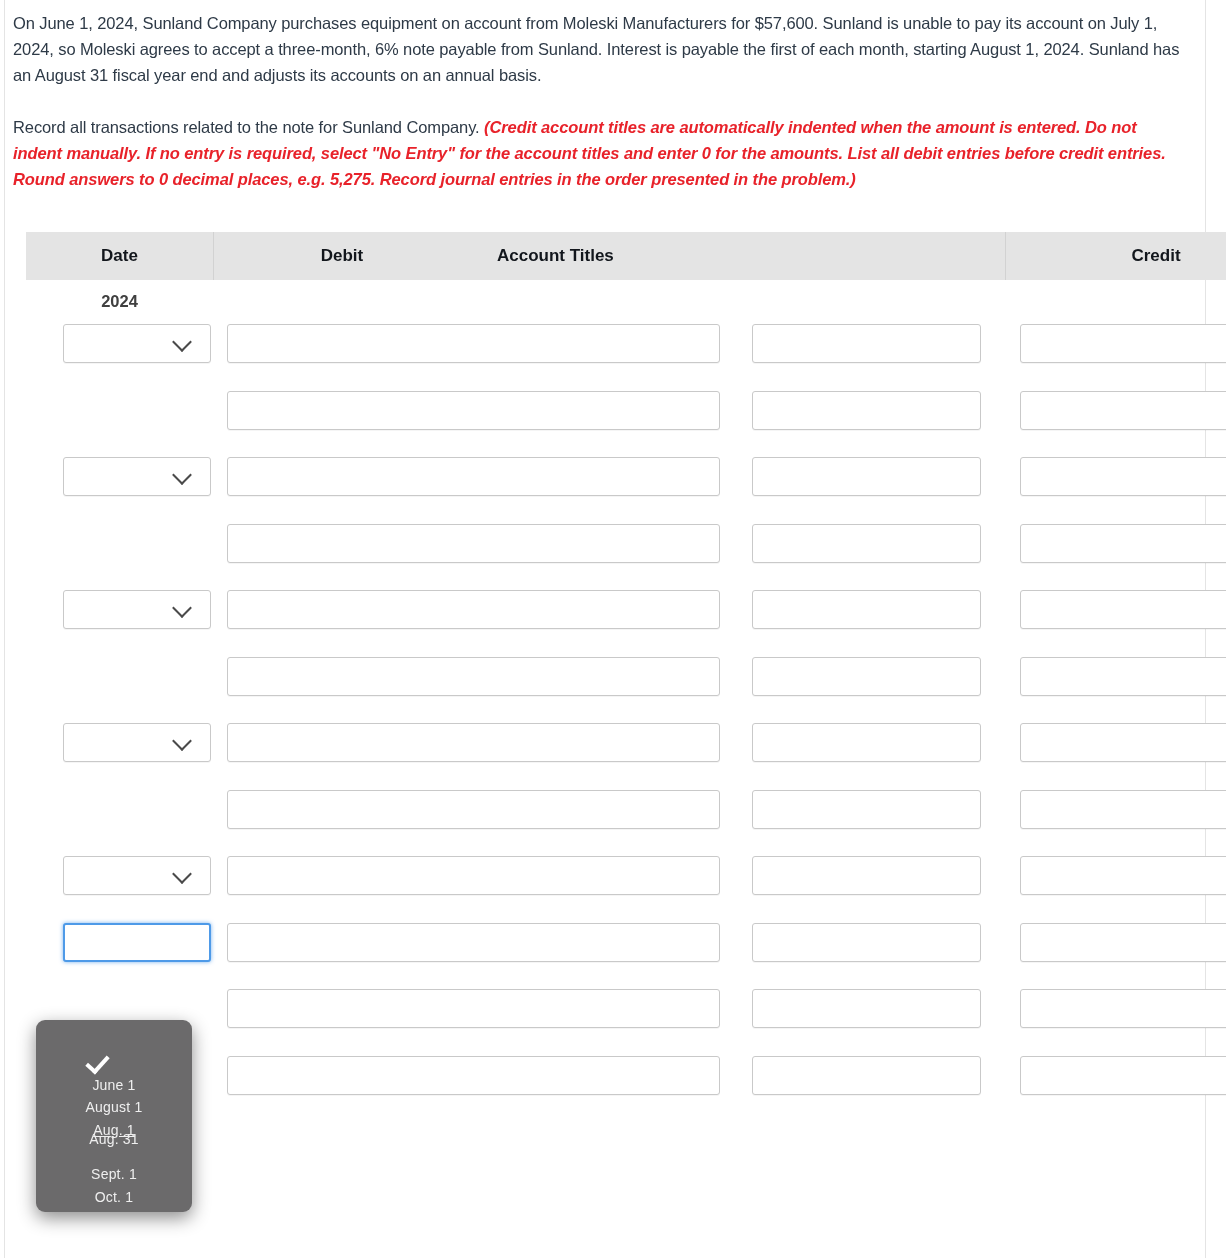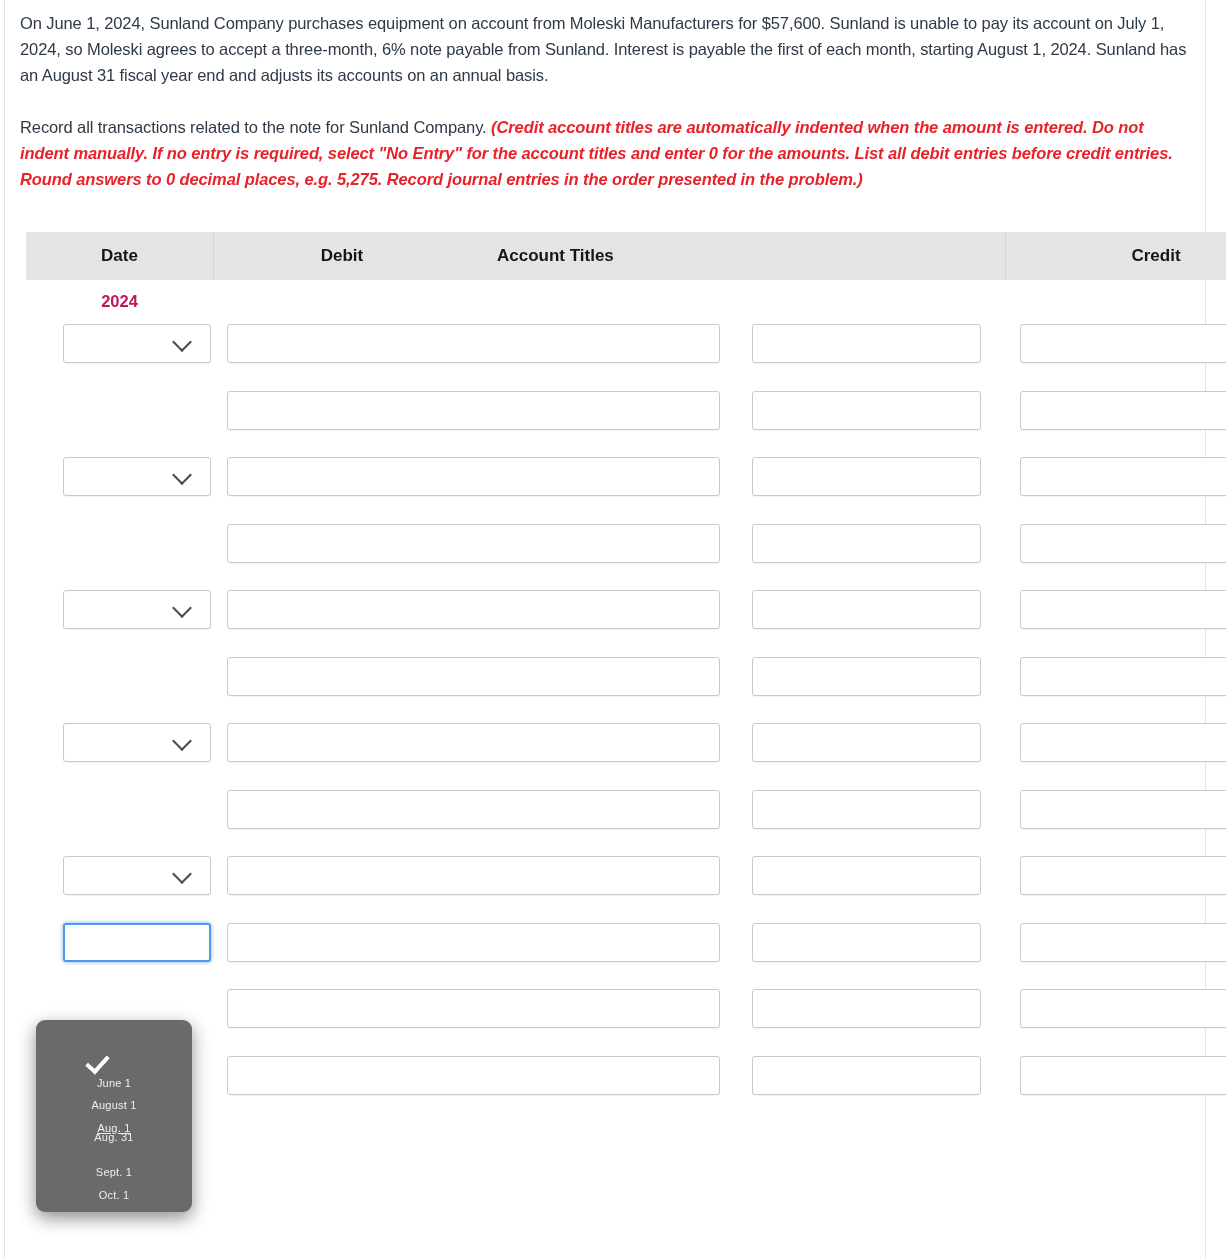--- a/index.html
+++ b/index.html
@@ -20,21 +20,21 @@
     background: #ffffff; border-right: 1px solid #e4e4e4;
   }
   .page-right-edge {
     position: absolute; left: 1205px; top: 0; width: 21px; height: 1258px;
     background: #ffffff; border-left: 1px solid #e4e4e4;
   }
 
   
   .problem {
     position: absolute;
-    left: 20px; top: 10px; width: 1172px;
+    left: 13px; top: 10px; width: 1172px;
   }
   .problem p {
     margin: 0;
     font-size: 16.5px;
     line-height: 26px;
     color: #2e3a47;
     letter-spacing: -0.1px;
   }
   .problem .para-gap { height: 26px; }
   .instr-red {
@@ -71,21 +71,21 @@
   .year-row {
     height: 44px;
     display: flex;
     align-items: center;
   }
   .year-label {
     width: 187px;
     text-align: center;
     font-size: 16.5px;
     font-weight: bold;
-    color: #be185d;
+    color: #404040;
     padding-bottom: 2px;
   }
 
   
   .jrow {
     display: flex;
     align-items: flex-start;
     height: 66.5px;
   }
   .c-date   { width: 187px; display: flex; justify-content: flex-start; padding-left: 37px; }
@@ -172,21 +172,21 @@
     width: 9px; height: 18px;
     border-right: 4px solid #ffffff;
     border-bottom: 4px solid #ffffff;
     transform: rotate(42deg);
   }
   .dd-item {
     position: absolute;
     left: 0; width: 156px;
     text-align: center;
     color: #efefef;
-    font-size: 11px;
+    font-size: 14px;
     font-family: "Liberation Sans", sans-serif;
     letter-spacing: 0.2px;
   }
 </style>
 </head>
 <body>
 
 <div class="page-left-edge"></div>
 <div class="page-right-edge"></div>
 

